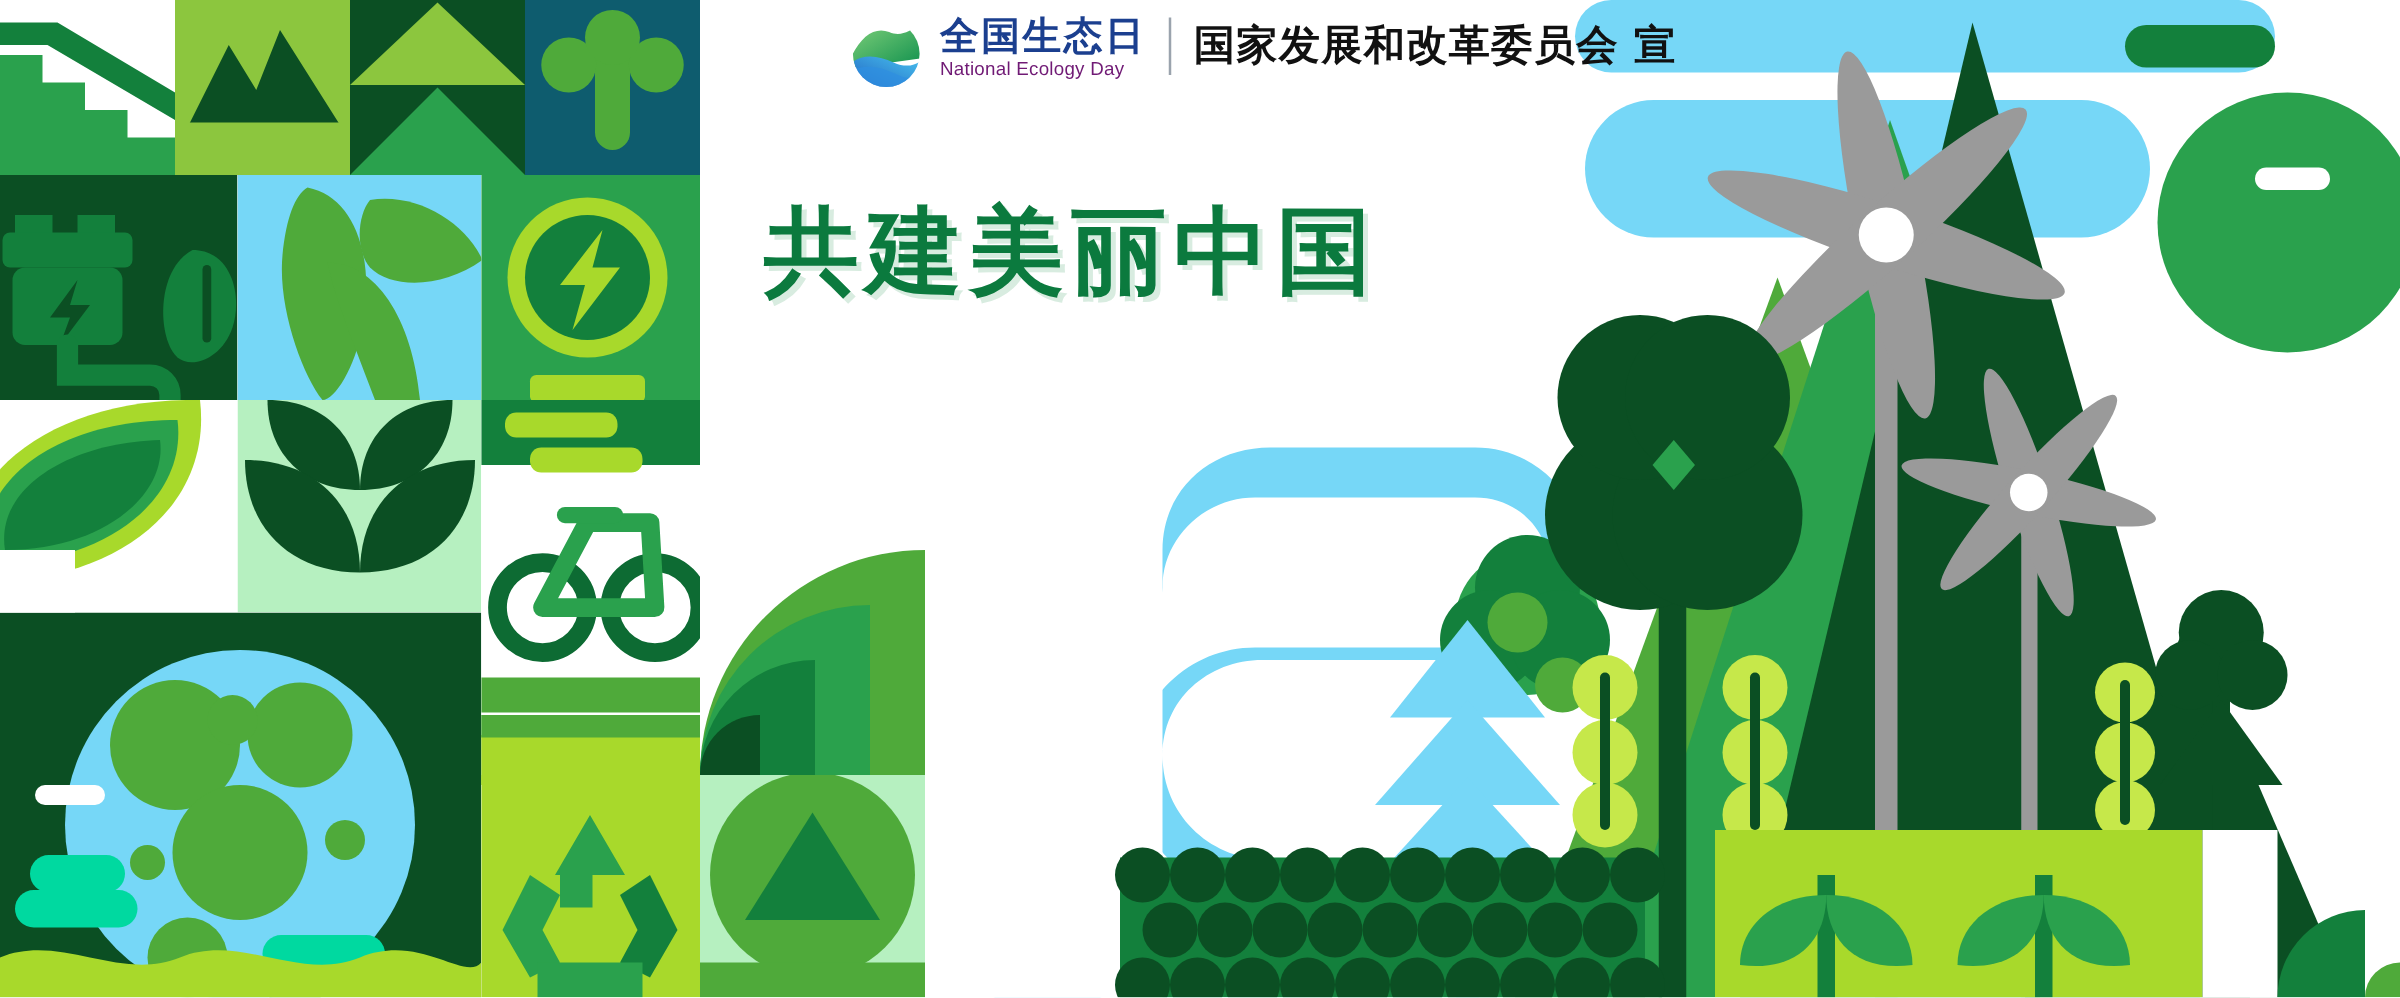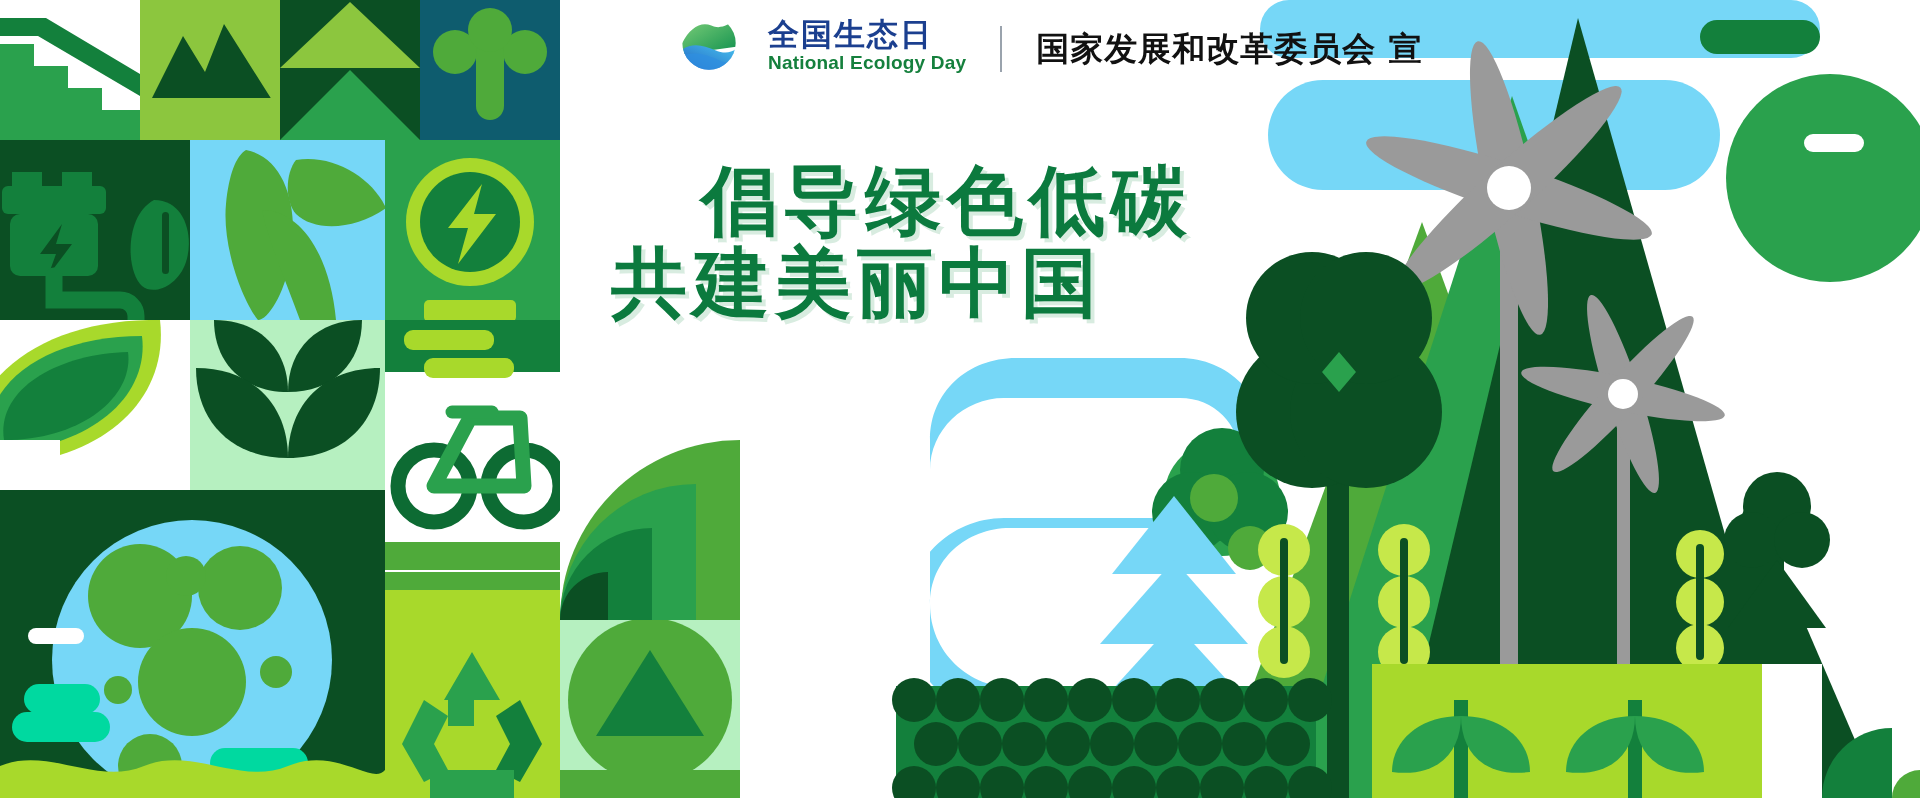--- a/index.html
+++ b/index.html
@@ -5,30 +5,30 @@
   html,body{margin:0;padding:0;background:#fff;}
   body{font-family:"Liberation Sans","DejaVu Sans",sans-serif;}
   #poster{
     position:relative;width:1920px;height:798px;overflow:hidden;background:#ffffff;
   }
   .layer{position:absolute;top:0;left:0;width:100%;height:100%;}
   svg.layer{display:block;}
 
   
   #header-bar{
-    position:absolute;left:680px;top:14px;display:flex;align-items:flex-end;gap:30px;z-index:40;
+    position:absolute;left:680px;top:14px;display:flex;align-items:flex-start;gap:14px;z-index:40;
   }
   #logo-mark{width:58px;height:58px;flex:0 0 58px;}
   #logo-text{display:flex;flex-direction:column;justify-content:center;line-height:1;}
   #logo-cn{
     font-size:31px;font-weight:bold;color:#1b3f8f;letter-spacing:2px;
     font-family:"DejaVu Sans","Liberation Sans",sans-serif;
   }
   #logo-en{
-    font-size:19px;font-weight:bold;color:#15803d;letter-spacing:.2px;margin-top:3px;
+    font-size:15px;font-weight:normal;color:#701a75;letter-spacing:.2px;margin-top:3px;
     font-family:"Liberation Sans",sans-serif;
   }
   #logo-divider{width:2px;height:46px;background:#9aa3ad;margin:0 4px;}
   #issuer{
     font-size:33px;font-weight:bold;color:#111;letter-spacing:1px;white-space:nowrap;
     font-family:"DejaVu Sans","Liberation Sans",sans-serif;
   }
 
   
   #slogan{
@@ -429,17 +429,16 @@
       <div id="logo-cn">全国生态日</div>
       <div id="logo-en">National Ecology Day</div>
     </div>
 
     <div id="logo-divider"></div>
 
     <div id="issuer">国家发展和改革委员会 宣</div>
   </div>
 
   <div id="slogan">
-    <div class="slogan-line" id="slogan-line-1">倡导绿色低碳</div>
     <div class="slogan-line" id="slogan-line-2">共建美丽中国</div>
   </div>
 
 </div>
 
 </body></html>

